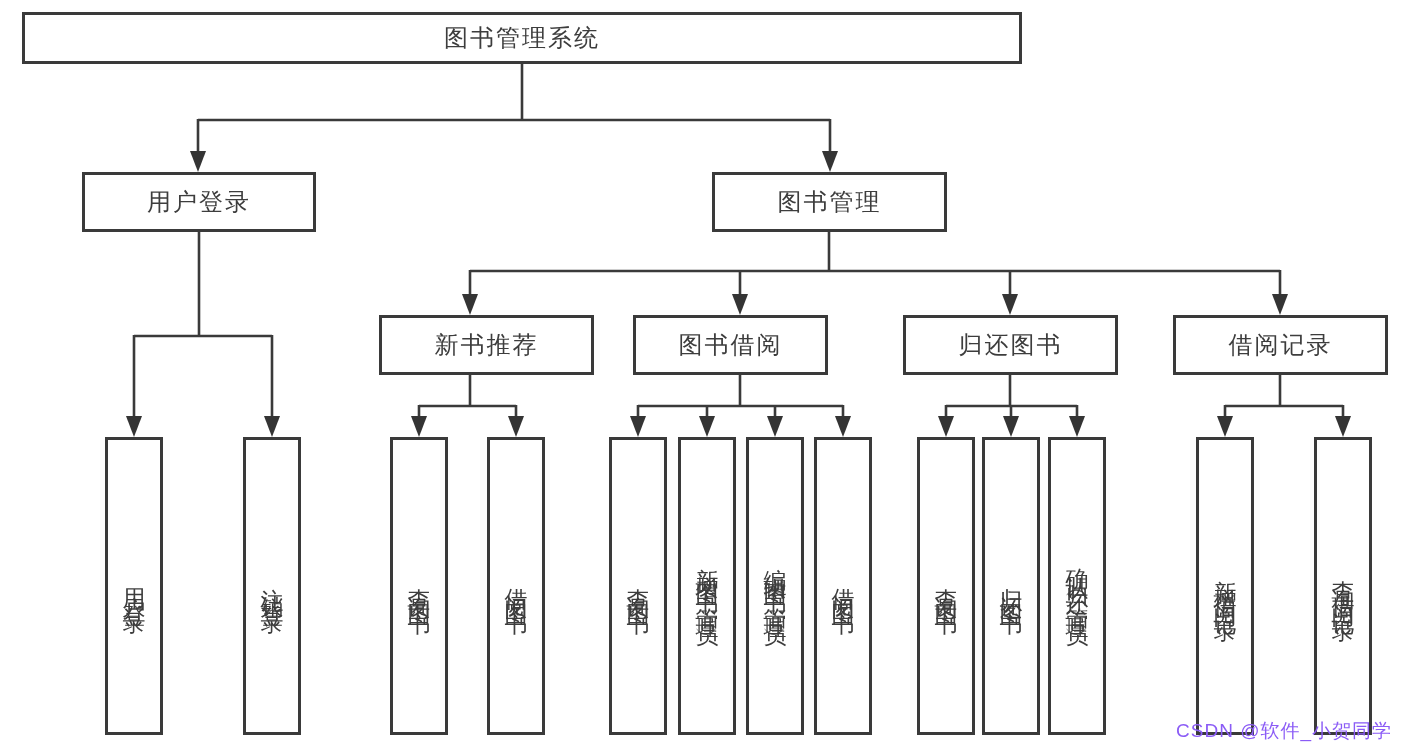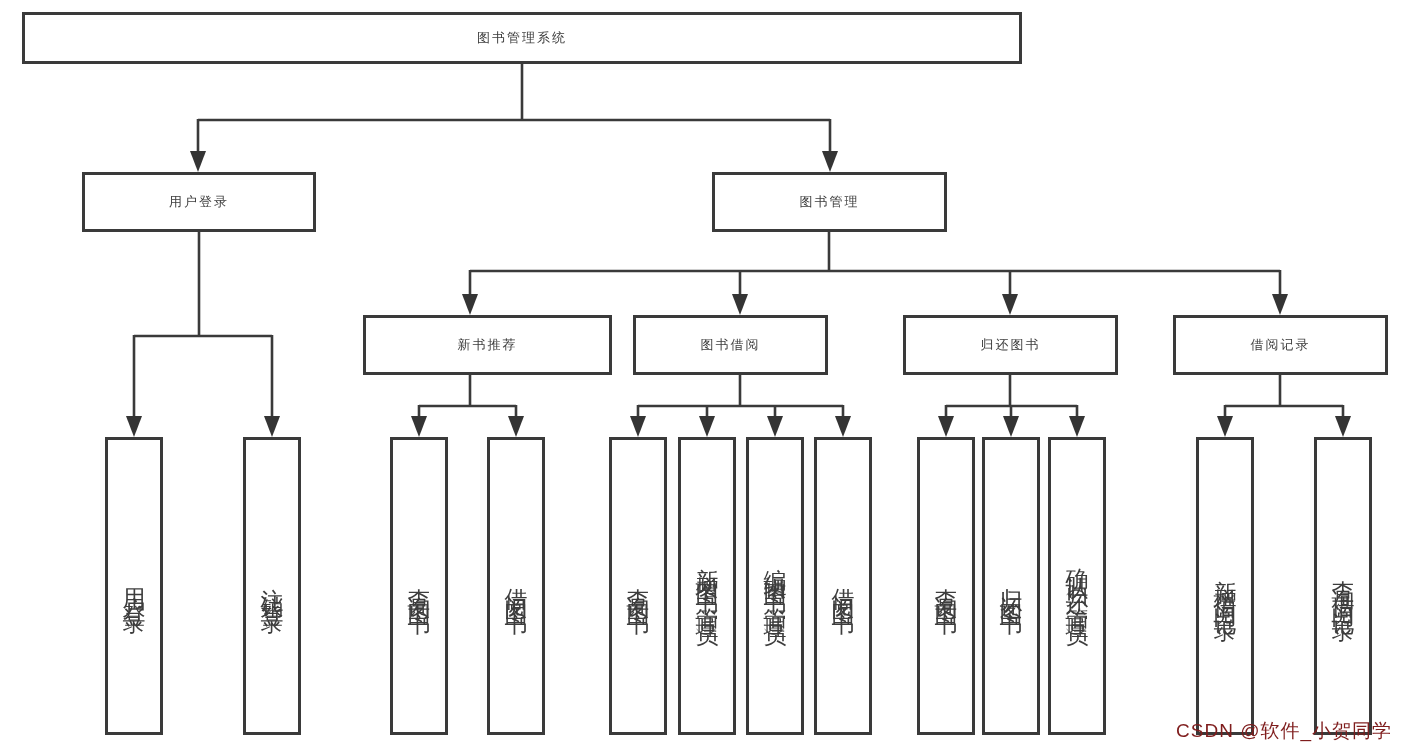--- a/index.html
+++ b/index.html
@@ -23,21 +23,21 @@
   }
   .box {
     position: absolute;
     box-sizing: border-box;
     border: 3px solid #3a3a3a;
     background: #ffffff;
     display: flex;
     align-items: center;
     justify-content: center;
     color: #3d3d3d;
-    font-size: 13px;
+    font-size: 24px;
     letter-spacing: 2px;
     white-space: nowrap;
   }
   .vbox {
     position: absolute;
     box-sizing: border-box;
     border: 3px solid #3a3a3a;
     background: #ffffff;
     width: 58px;
     top: 437px;
@@ -51,21 +51,21 @@
   .vbox span {
     writing-mode: vertical-rl;
     text-orientation: mixed;
     letter-spacing: 8px;
     line-height: 1;
   }
   .watermark {
     position: absolute;
     right: 13px;
     bottom: 3px;
-    color: #7f1d1d;
+    color: #8b5cf6;
     font-size: 19px;
     letter-spacing: 1px;
     white-space: nowrap;
   }
   .stroke {
     stroke: #3a3a3a;
     stroke-width: 2.6;
     fill: none;
   }
   .arrow {
@@ -138,21 +138,21 @@
     <path class="stroke" d="M1343 405 V418"></path>
     <path class="arrow" d="M1217 416 L1233 416 L1225 437 Z"></path>
     <path class="arrow" d="M1335 416 L1351 416 L1343 437 Z"></path>
   </svg>
 
   <div class="box" style="left:22px; top:12px; width:1000px; height:52px;">图书管理系统</div>
 
   <div class="box" style="left:82px; top:172px; width:234px; height:60px;">用户登录</div>
   <div class="box" style="left:712px; top:172px; width:235px; height:60px;">图书管理</div>
 
-  <div class="box" style="left:363px; top:315px; width:249px; height:60px;">新书推荐</div>
+  <div class="box" style="left:379px; top:315px; width:215px; height:60px;">新书推荐</div>
   <div class="box" style="left:633px; top:315px; width:195px; height:60px;">图书借阅</div>
   <div class="box" style="left:903px; top:315px; width:215px; height:60px;">归还图书</div>
   <div class="box" style="left:1173px; top:315px; width:215px; height:60px;">借阅记录</div>
 
   <div class="vbox" style="left:105px;">
     <span>用户登录</span>
   </div>
   <div class="vbox" style="left:243px;">
     <span>注销登录</span>
   </div>

